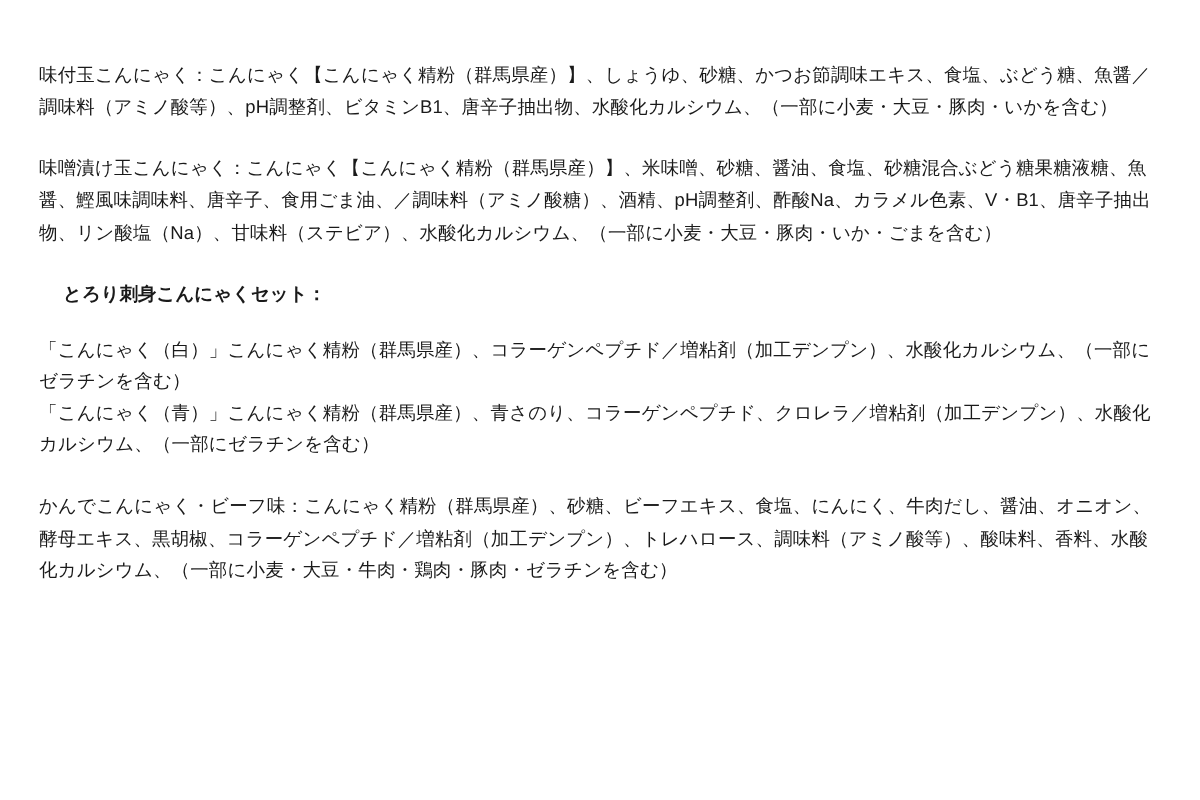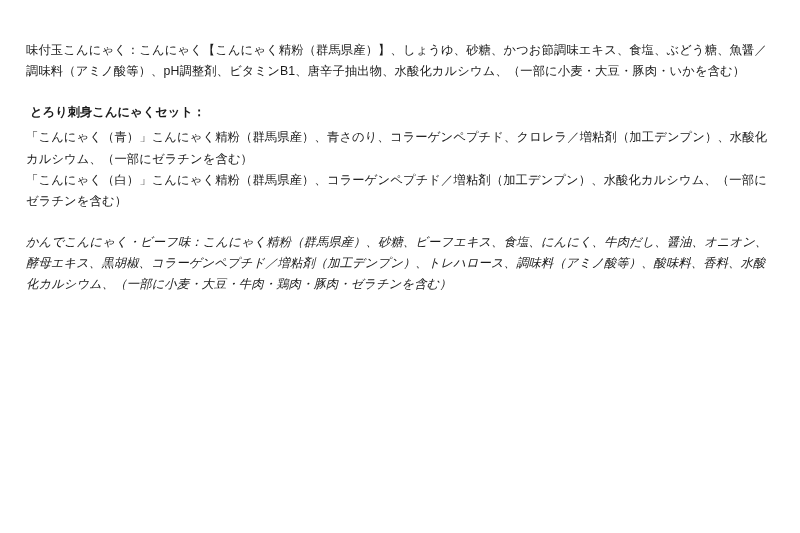--- a/index.html
+++ b/index.html
@@ -18,55 +18,57 @@
     box-sizing: border-box;
     width: 800px;
     height: 533px;
     padding: 40px 26px 0 26px;
   }
   .block {
     margin-bottom: 20px;
   }
   .block:last-child {
     margin-bottom: 0;
-    font-style: italic;
   }
   .para {
     font-size: 12.3px;
     line-height: 1.72;
     letter-spacing: 0.01em;
     text-align: left;
     margin: 0;
     word-break: break-all;
   }
   .heading {
     font-size: 12.3px;
     line-height: 1.72;
     font-weight: bold;
-    margin: 4px;
+    margin: 16px;
     font-family: Liberation Serif, serif;
   }
   .sub-list .para {
     margin: 0;
   }
 </style>
 </head>
 <body>
 
 <div class="page">
 
   <div class="block">
     <p class="para">味付玉こんにゃく：こんにゃく【こんにゃく精粉（群馬県産）】、しょうゆ、砂糖、かつお節調味エキス、食塩、ぶどう糖、魚醤／調味料（アミノ酸等）、pH調整剤、ビタミンB1、唐辛子抽出物、水酸化カルシウム、（一部に小麦・大豆・豚肉・いかを含む）</p>
   </div>
 
 
+  <div class="block">
+    <p class="para">味噌漬け玉こんにゃく：こんにゃく【こんにゃく精粉（群馬県産）】、米味噌、砂糖、醤油、食塩、砂糖混合ぶどう糖果糖液糖、魚醤、鰹風味調味料、唐辛子、食用ごま油、／調味料（アミノ酸糖）、酒精、pH調整剤、酢酸Na、カラメル色素、V・B1、唐辛子抽出物、リン酸塩（Na）、甘味料（ステビア）、水酸化カルシウム、（一部に小麦・大豆・豚肉・いか・ごまを含む）</p>
+  </div>
 
   <div class="block sub-list">
     <p class="heading">とろり刺身こんにゃくセット：</p>
+    <p class="para">「こんにゃく（白）」こんにゃく精粉（群馬県産）、コラーゲンペプチド／増粘剤（加工デンプン）、水酸化カルシウム、（一部にゼラチンを含む）</p>
     <p class="para">「こんにゃく（青）」こんにゃく精粉（群馬県産）、青さのり、コラーゲンペプチド、クロレラ／増粘剤（加工デンプン）、水酸化カルシウム、（一部にゼラチンを含む）</p>
-    <p class="para">「こんにゃく（白）」こんにゃく精粉（群馬県産）、コラーゲンペプチド／増粘剤（加工デンプン）、水酸化カルシウム、（一部にゼラチンを含む）</p>
   </div>
 
   <div class="block">
     <p class="para">かんでこんにゃく・ビーフ味：こんにゃく精粉（群馬県産）、砂糖、ビーフエキス、食塩、にんにく、牛肉だし、醤油、オニオン、酵母エキス、黒胡椒、コラーゲンペプチド／増粘剤（加工デンプン）、トレハロース、調味料（アミノ酸等）、酸味料、香料、水酸化カルシウム、（一部に小麦・大豆・牛肉・鶏肉・豚肉・ゼラチンを含む）</p>
   </div>
 
 </div>
 
 </body></html>

